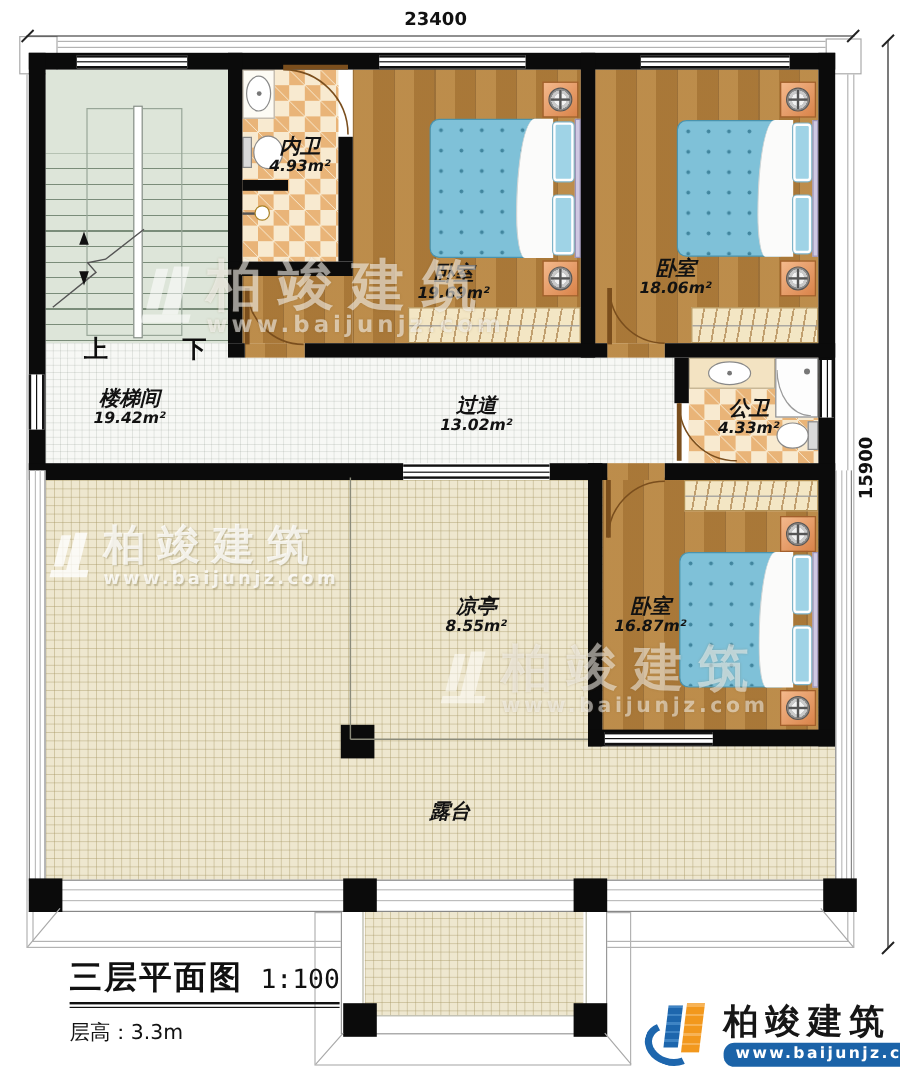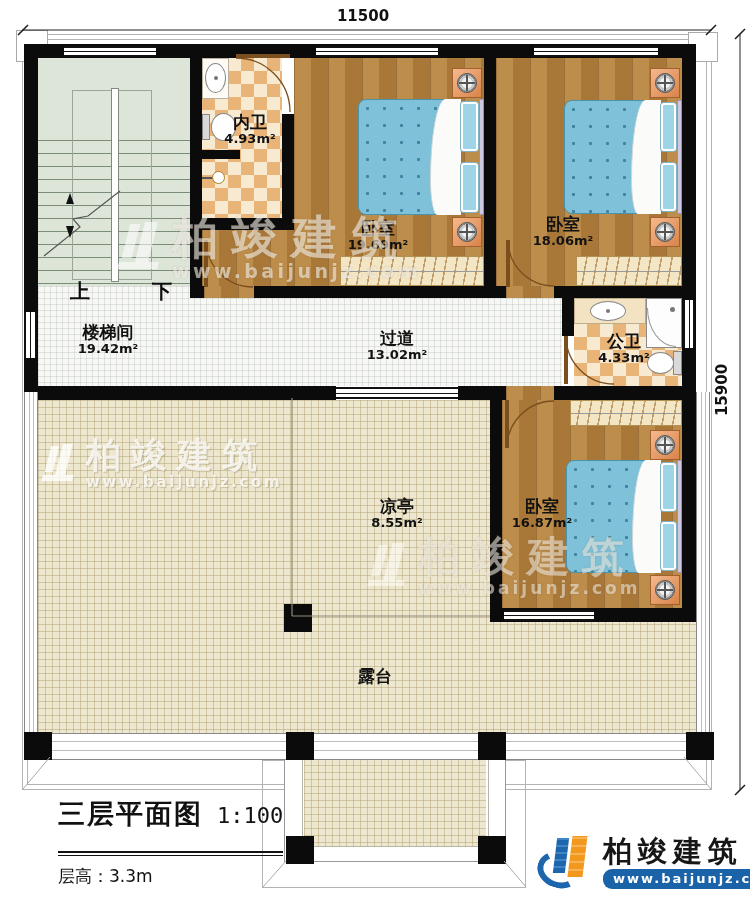--- a/index.html
+++ b/index.html
@@ -73,39 +73,39 @@
   .dot{background:#777;border-radius:50%;}
   .tank{background:#d9d9d9;border:1px solid #888;}
   .bowl{background:#fff;border:1.5px solid #8a8a8a;border-radius:50%;}
   .halfwall{background:#0b0b0b;}
   .counter{background:#f3e3c2;border:1px solid #bdae8e;}
   .shower{background:#fdfdfd;border:1px solid #8a8a8a;}
   .shower-arc{position:absolute;left:0;bottom:0;width:85%;height:82%;border-left:1px solid #999;
      border-bottom:1px solid #999;border-bottom-left-radius:100% 100%;box-sizing:border-box;}
   .ring{background:#fff;border:1.5px solid #a98125;border-radius:50%;}
   
-  .rlabel{position:absolute;transform:translate(-50%,-50%);text-align:center;z-index:30;color:#121212;line-height:1.12;}
+  .rlabel{position:absolute;transform:translate(-50%,-50%);text-align:center;z-index:30;color:#121212;line-height:1.12;font-style:italic;}
   .rn{font-size:17px;font-weight:bold;}
   .ra{font-size:13px;font-weight:bold;}
   .dim-top{position:absolute;left:363px;top:16px;transform:translate(-50%,-50%);font-size:15px;font-weight:bold;color:#111;z-index:30;}
   .dim-right{position:absolute;left:722px;top:390px;transform:translate(-50%,-50%) rotate(-90deg);font-size:15px;font-weight:bold;color:#111;z-index:30;}
   svg.ovl{position:absolute;left:0;top:0;z-index:20;pointer-events:none;}
   
   .wm{position:absolute;z-index:35;pointer-events:none;display:flex;align-items:center;gap:10px;}
   .wm-col{display:flex;flex-direction:column;}
   .wm-main{font-weight:bold;letter-spacing:.30em;white-space:nowrap;line-height:1.0;}
   .wm-url{font-weight:bold;letter-spacing:.18em;white-space:nowrap;}
   .wm-glyph{position:relative;flex:0 0 auto;}
   .wm-glyph i{position:absolute;display:block;background:currentColor;transform:skewX(-14deg);}
   .wm1{color:rgba(255,255,255,.55);text-shadow:0 0 2px rgba(120,90,40,.25);}
   .wm2{color:rgba(255,255,255,.78);text-shadow:1px 1px 1px rgba(165,155,115,.55);}
   .wm3{color:rgba(255,255,255,.5);text-shadow:0 0 2px rgba(120,90,40,.25);}
   
   .tblock{position:absolute;left:58px;top:796px;z-index:40;color:#111;}
-  .tline{display:flex;align-items:baseline;gap:14px;border-bottom:2px solid #111;padding-bottom:19px;}
+  .tline{display:flex;align-items:baseline;gap:14px;border-bottom:2px solid #111;padding-bottom:3px;}
   .tline2{height:1px;background:#111;margin-top:2px;}
   .tb-title{font-size:27px;font-weight:bold;letter-spacing:2px;}
   .tb-scale{font-size:22px;font-family:"DejaVu Sans Mono","Liberation Mono",monospace;}
   .tb-row{margin-top:9px;font-size:17px;}
   
   .logo{position:absolute;left:540px;top:836px;z-index:40;display:flex;align-items:center;gap:9px;}
   .lg-mark{position:relative;width:54px;height:54px;}
   .lg-b1{position:absolute;left:15px;top:2px;width:12px;height:35px;transform:skewX(-7deg);
      background:repeating-linear-gradient(0deg,#1d66ad 0 5px,#3f84c4 5px 7px);}
   .lg-b2{position:absolute;left:30px;top:0;width:15px;height:41px;transform:skewX(-7deg);
@@ -120,21 +120,21 @@
 </head>
 <body>
 
 <div class="plan">
 
   <div class="eave" style="left:22px;top:34px;width:690px;height:756px;"></div>
   <div class="eave" style="left:27px;top:39px;width:680px;height:746px;"></div>
   <div class="notch" style="left:16px;top:30px;width:32px;height:32px;"></div>
   <div class="notch" style="left:688px;top:32px;width:30px;height:30px;"></div>
 
-  <div class="dim-top">11500</div>
+  <div class="dim-top">23400</div>
   <div class="dim-right">15900</div>
 
   <div class="floor terrace" style="left:38px;top:400px;width:658px;height:335px;"></div>
   <div class="floor sage" style="left:38px;top:58px;width:152px;height:228px;"></div>
   <div class="treads" style="left:38px;top:128px;width:152px;height:158px;"></div>
   <div class="stair-outline" style="left:72px;top:90px;width:80px;height:190px;"></div>
   <div class="divider" style="left:111px;top:88px;width:8px;height:194px;"></div>
   <div class="floor tile-white" style="left:38px;top:286px;width:152px;height:12px;"></div>
   <div class="floor tile-white" style="left:38px;top:298px;width:524px;height:88px;"></div>
   <div class="floor checker" style="left:202px;top:58px;width:80px;height:160px;"></div>

